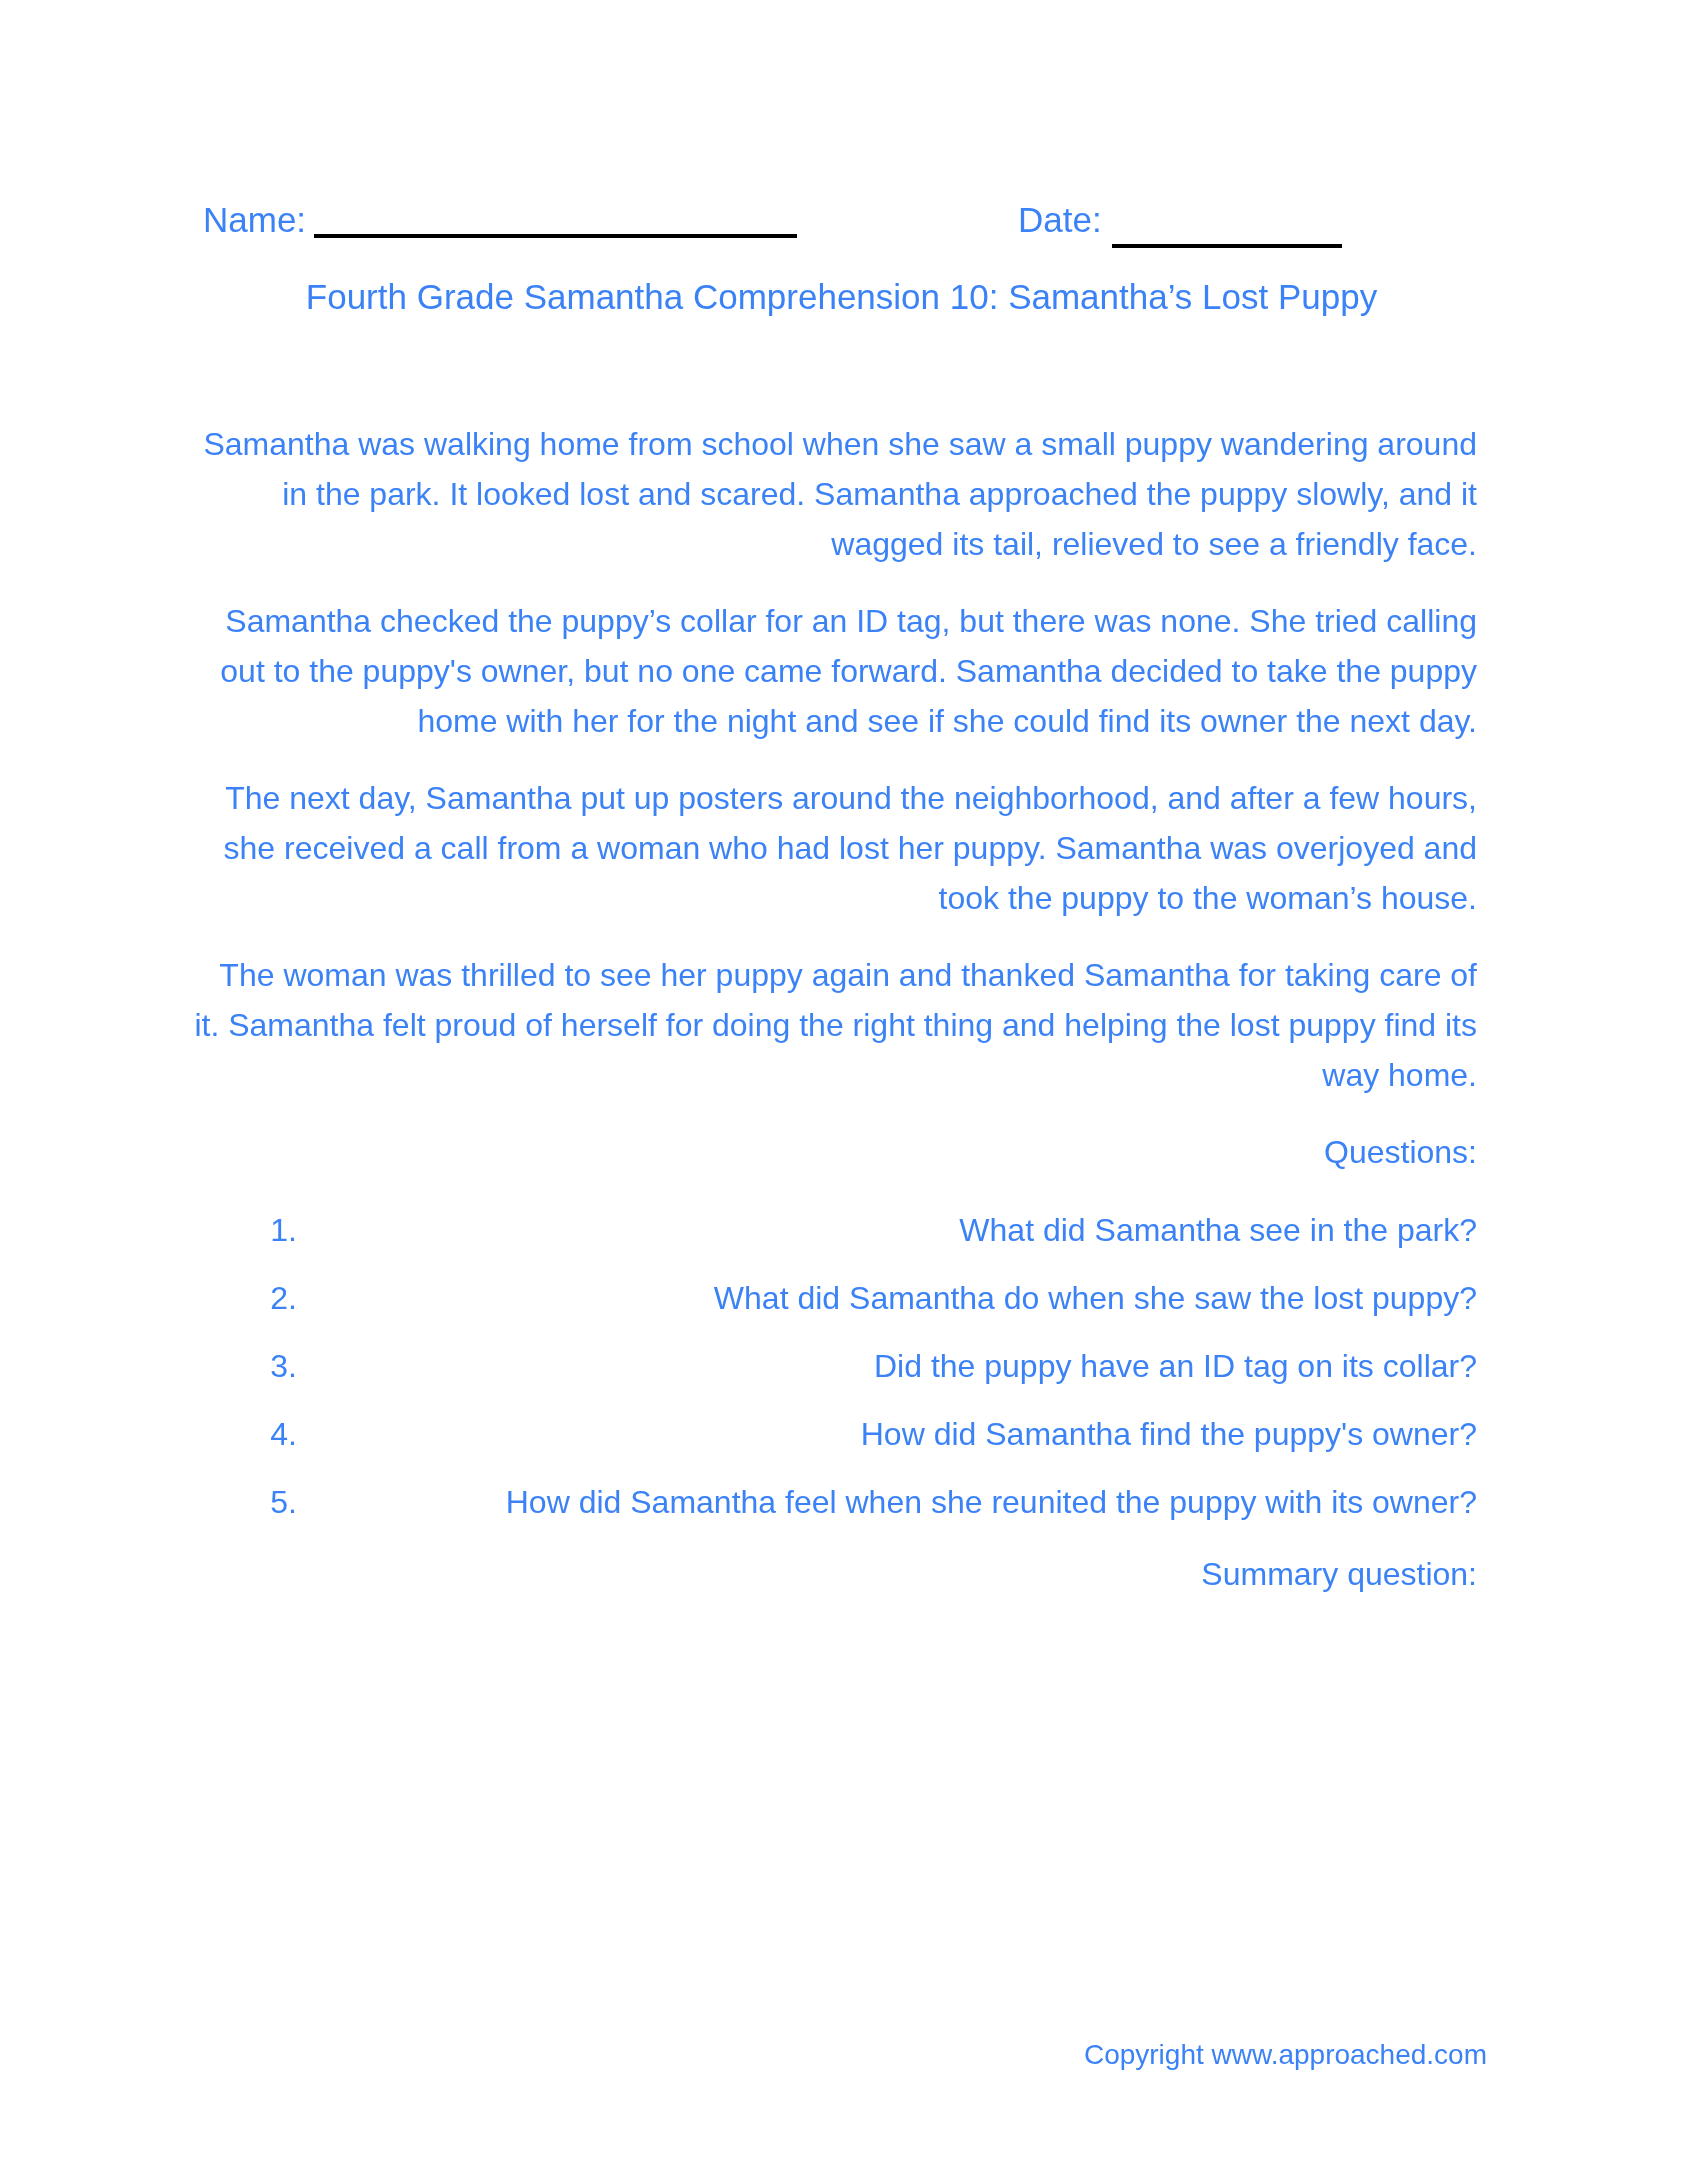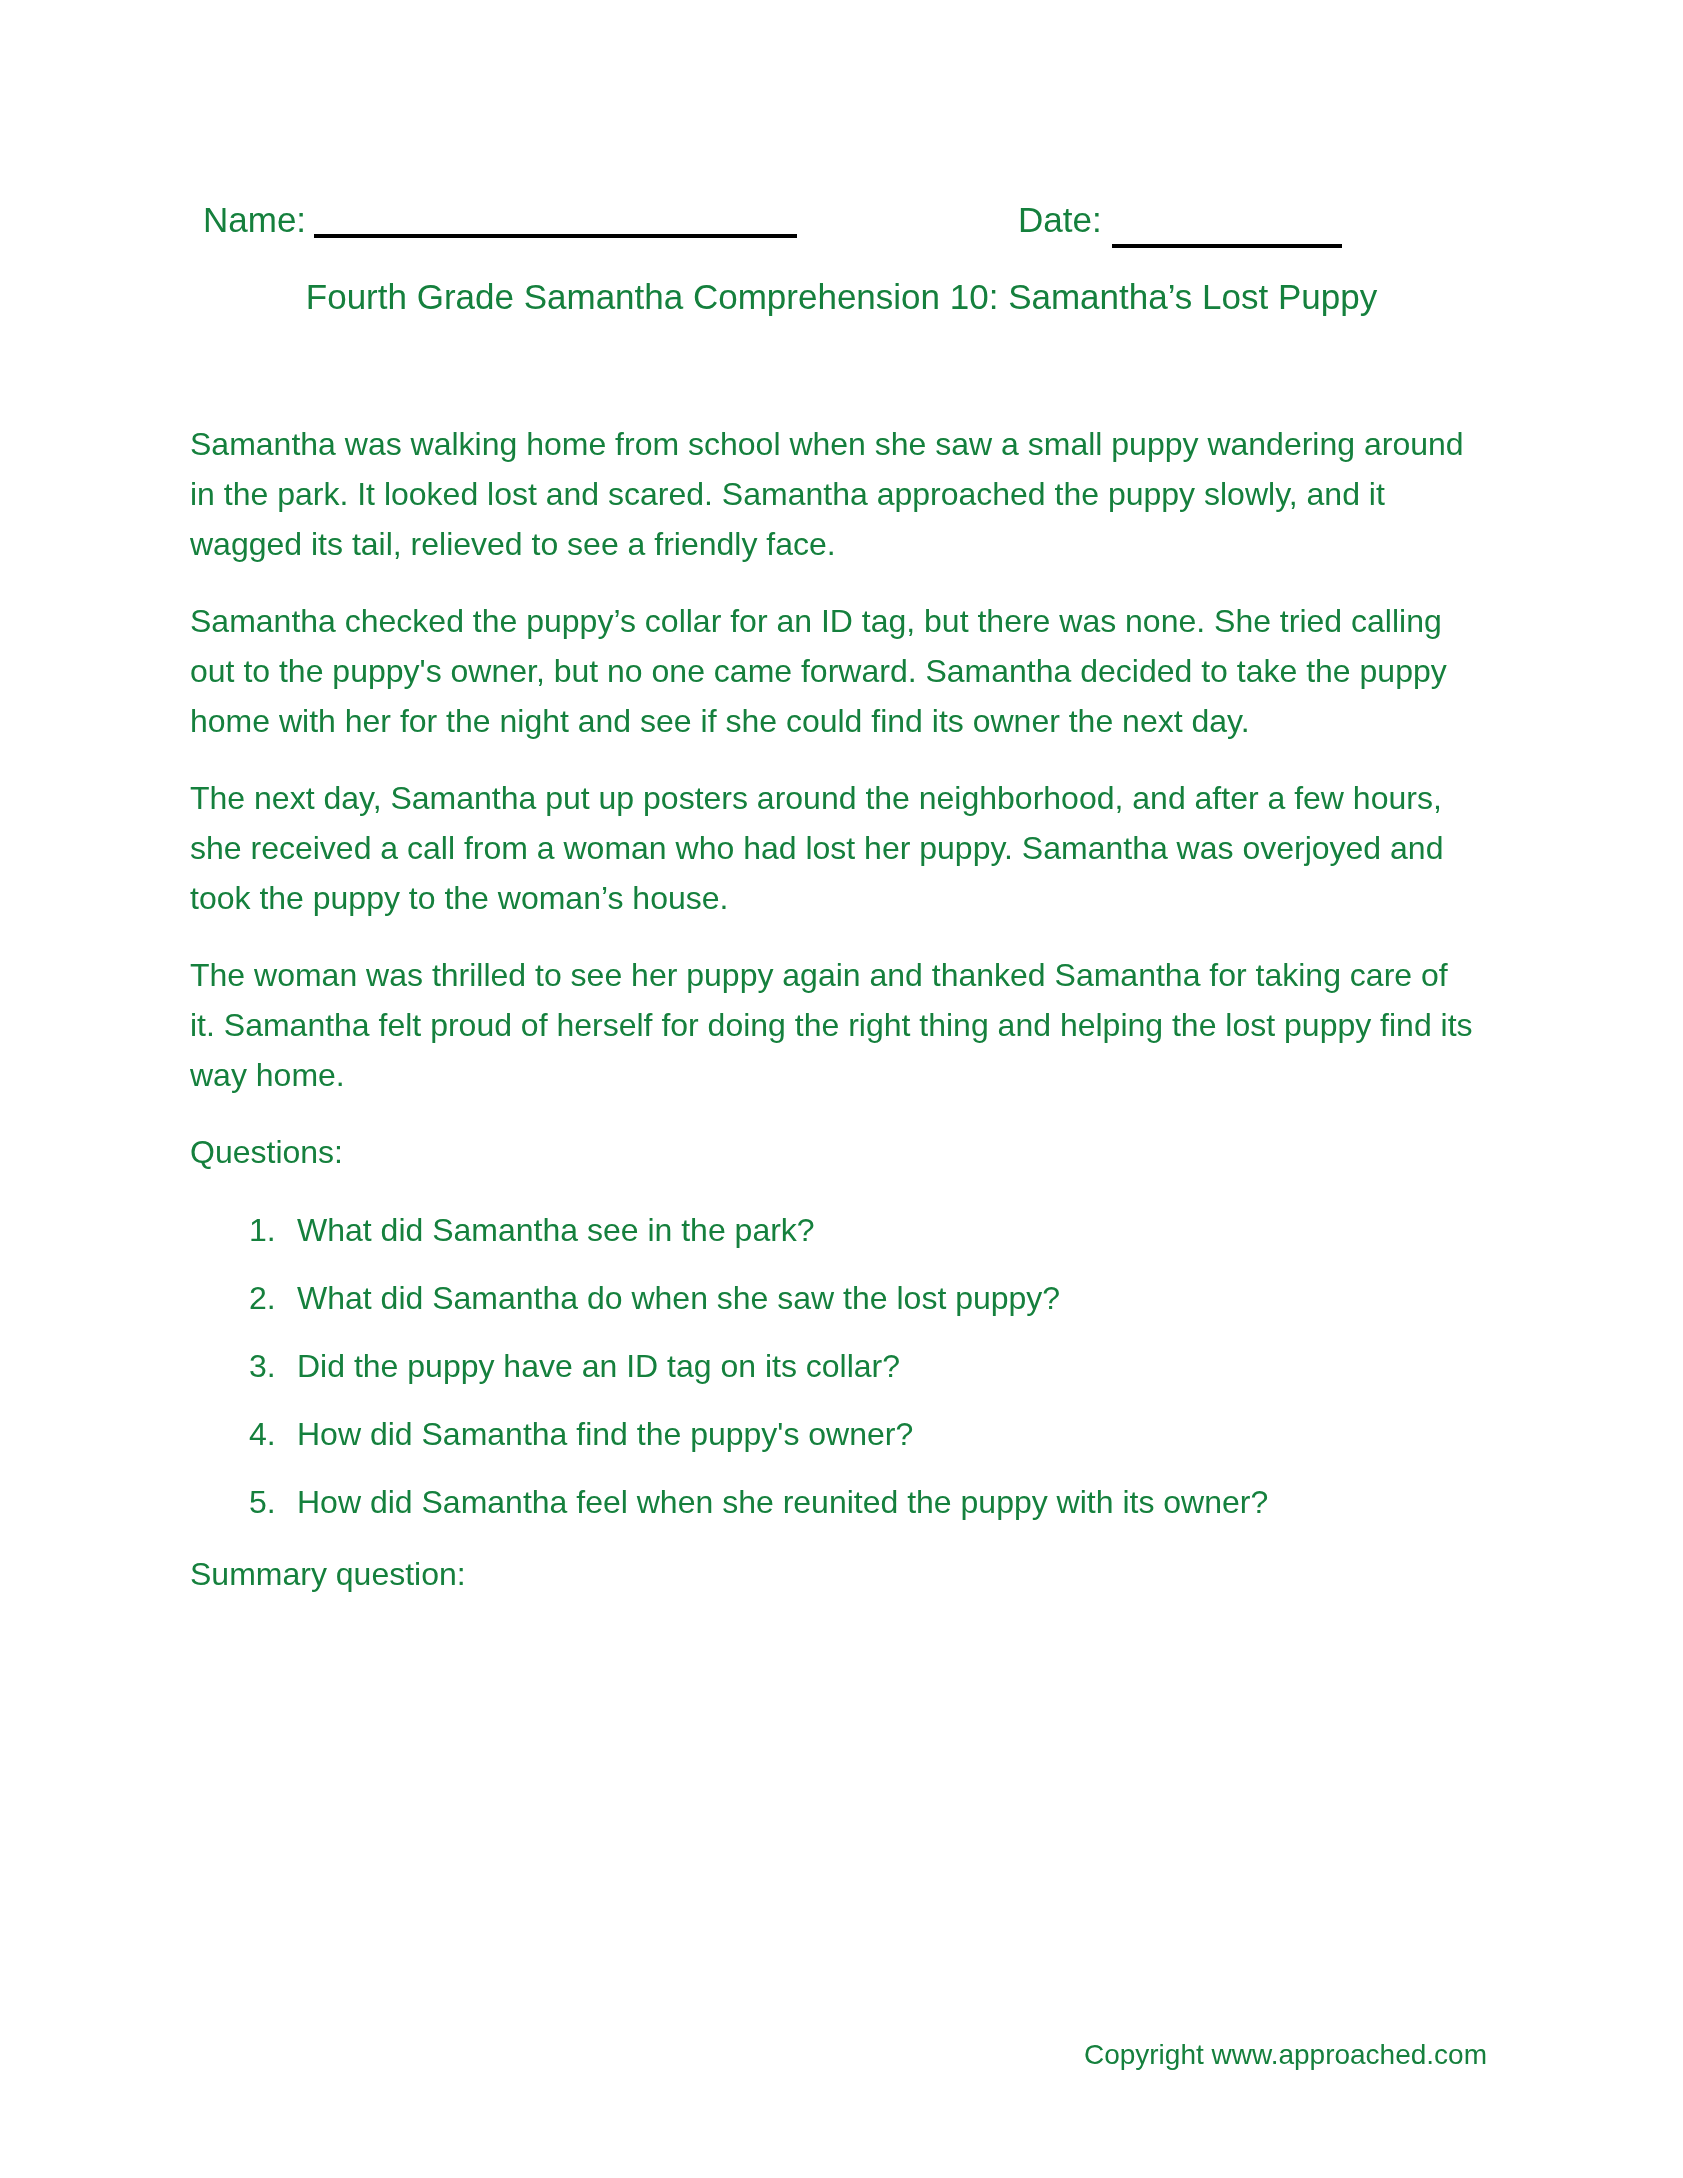--- a/index.html
+++ b/index.html
@@ -5,21 +5,21 @@
   html, body {
     margin: 0;
     padding: 0;
     background: #ffffff;
   }
   .page {
     position: relative;
     width: 1683px;
     height: 2178px;
     background: #ffffff;
-    color: #15803d;
+    color: #3b82f6;
     font-family: "Liberation Sans", sans-serif;
     overflow: hidden;
   }
   
   .head-row {
     position: absolute;
     top: 198px;
     left: 203px;
     right: 196px;
     height: 59px;
@@ -56,21 +56,21 @@
     font-weight: 400;
   }
   
   .content {
     position: absolute;
     top: 419px;
     left: 190px;
     width: 1287px;
     font-size: 32px;
     line-height: 50px;
-    text-align: left;
+    text-align: right;
   }
   .para { margin: 0 0 27px 0; }
   .q-heading { margin: 0 0 28px 0; }
   .q-list { margin: 0; padding: 0; }
   .q-item {
     display: flex;
     align-items: baseline;
     margin: 0 0 18px 0;
   }
   .q-num {

